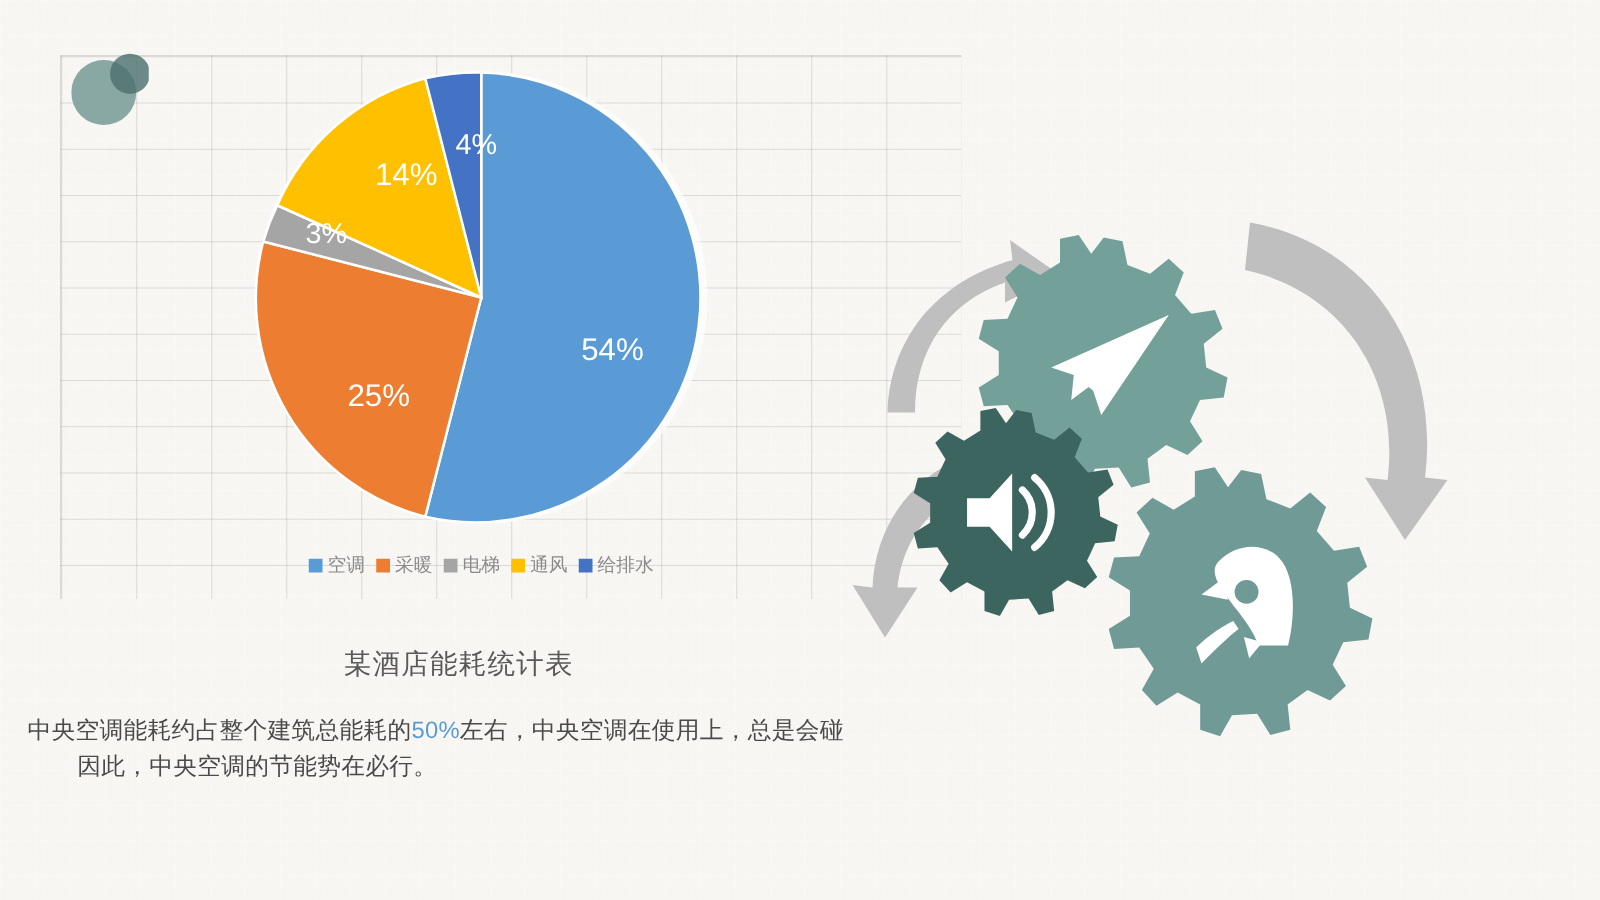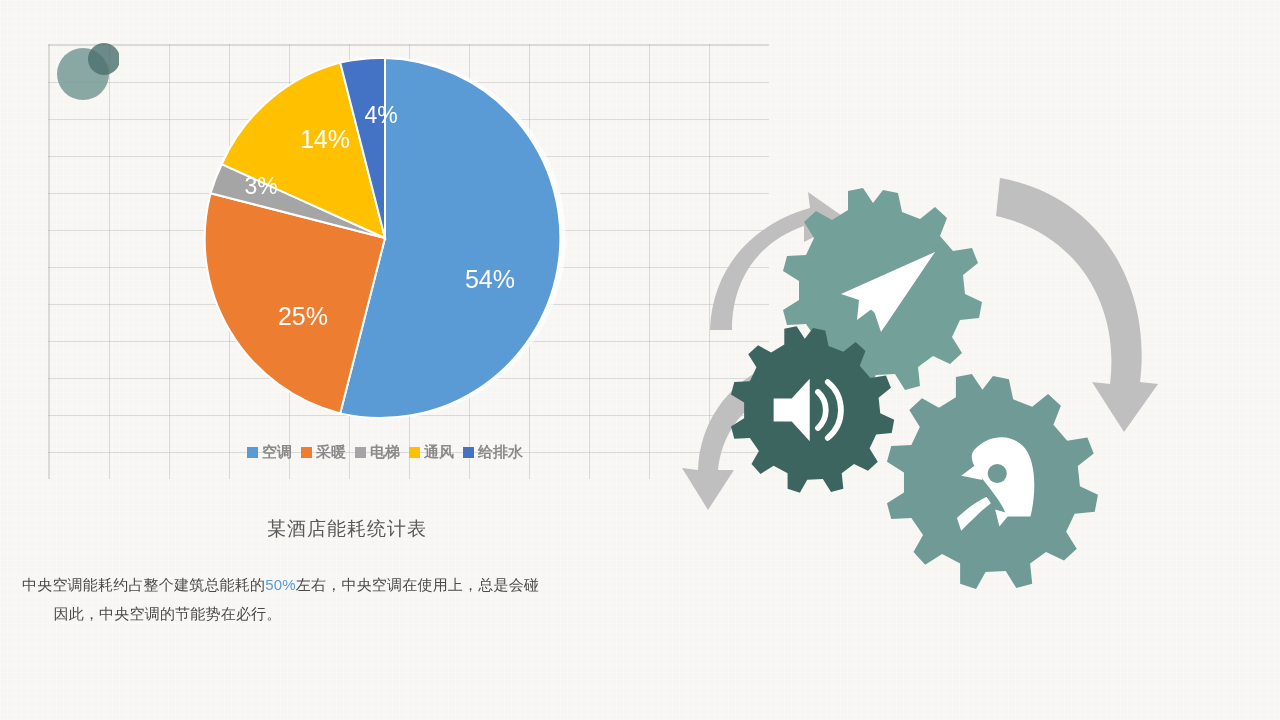--- a/index.html
+++ b/index.html
@@ -75,54 +75,53 @@
     height: 24px;
     display: flex;
     align-items: center;
     justify-content: center;
     gap: 9px;
   }
   .legend-item {
     display: flex;
     align-items: center;
     gap: 4px;
-    font-weight: bold;
   }
   .legend-swatch {
     width: 11px;
     height: 11px;
     display: inline-block;
     flex: 0 0 auto;
   }
   .legend-text {
     font-size: 15px;
     color: #8a8a8a;
     font-family: "Liberation Sans", "DejaVu Sans", sans-serif;
     white-space: nowrap;
   }
 
   
   #chart-caption {
     position: absolute;
-    left: 122px;
+    left: 142px;
     top: 516px;
     width: 450px;
     text-align: center;
-    font-size: 19px;
+    font-size: 22px;
     color: #595959;
     letter-spacing: 1px;
   }
 
   
   #body-text {
     position: absolute;
     left: 22px;
     top: 570px;
     width: 840px;
-    font-size: 15px;
+    font-size: 19px;
     line-height: 29px;
     color: #4a4a4a;
     letter-spacing: 0.2px;
   }
   .hl { color: #5b9bd5; }
   .indent { display: inline-block; width: 2.1em; }
 
   
   #gears {
     position: absolute;

